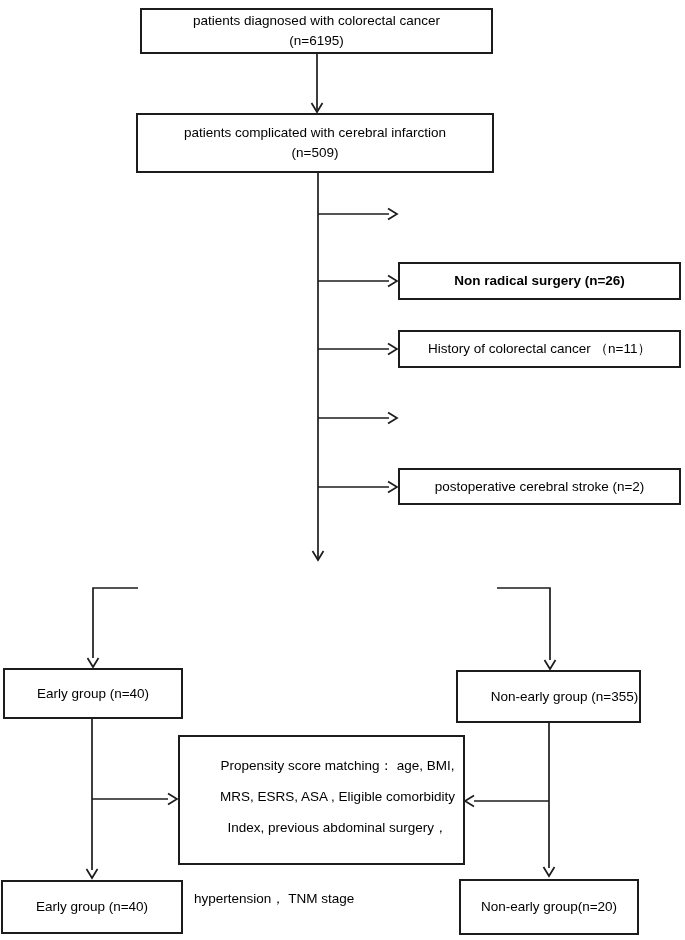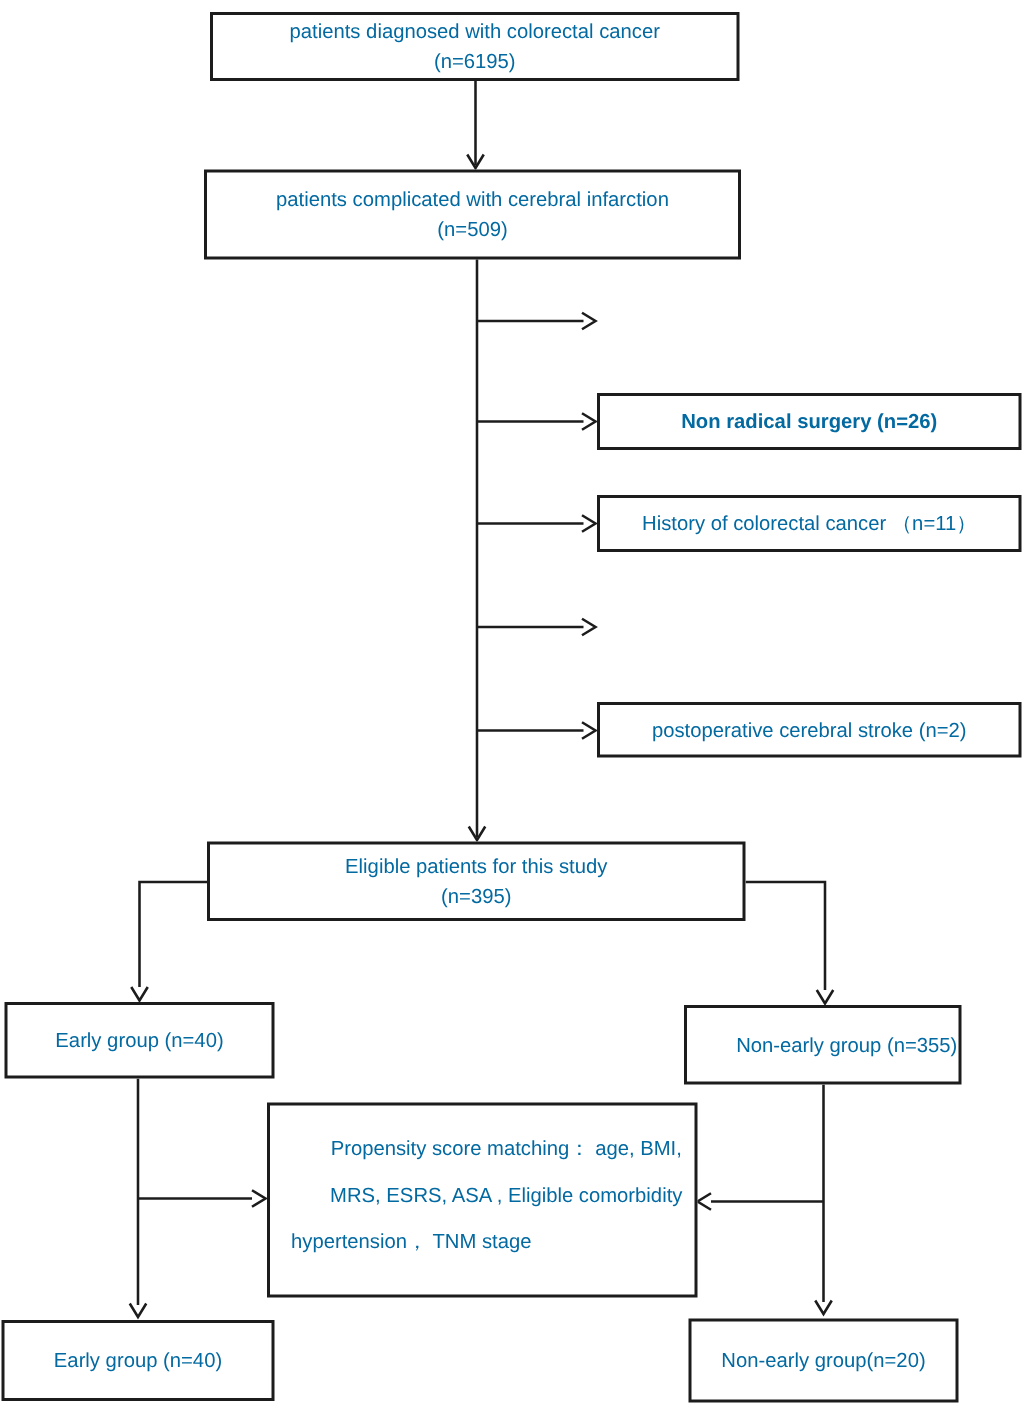--- a/index.html
+++ b/index.html
@@ -27,21 +27,21 @@
     box-sizing: border-box;
     border: 2px solid #1c1c1c;
     background: #ffffff;
     display: flex;
     flex-direction: column;
     align-items: center;
     justify-content: center;
     text-align: center;
     font-size: 13.5px;
     line-height: 20px;
-    color: #0369a1;
+    color: #000000;
   }
   .node.thick { border-width: 2.5px; }
 
   .box-diagnosed   { left:140px; top:8px;   width:353px; height:46px; }
   .box-cerebral    { left:136px; top:113px; width:358px; height:60px; }
   .box-excl-0      { left:398px; top:196px; width:283px; height:36px; }
   .box-excl-1      { left:398px; top:262px; width:283px; height:38px;font-weight:bold; }
   .box-excl-2      { left:398px; top:330px; width:283px; height:38px; }
   .box-excl-3      { left:398px; top:400px; width:283px; height:37px; }
   .box-excl-4      { left:398px; top:468px; width:283px; height:37px; }
@@ -58,20 +58,21 @@
     width: 100%;
     text-align: center;
     line-height: 31px;
     font-size: 13.5px;
     padding-left: 32px;
   }
   .psm-line.last {
     text-align: left;
     padding-left: 14px;
     box-sizing: border-box;
+    margin-top: 40px;
   }
 </style>
 </head>
 <body>
 
 <div class="canvas">
 
   <svg class="connectors" viewBox="0 0 685 940" fill="none" stroke="#1c1c1c" stroke-width="1.7">
 
     <line x1="317" y1="54" x2="317" y2="110"></line>
@@ -123,36 +124,33 @@
   <div class="node box-excl-1">
     <span>Non radical surgery (n=26)</span>
   </div>
   <div class="node box-excl-2">
     <span>History of colorectal cancer （n=11）</span>
   </div>
   <div class="node box-excl-4">
     <span>postoperative cerebral stroke (n=2)</span>
   </div>
 
-  <div class="node box-eligible">
-    <span>Eligible patients for this study</span>
-    <span>(n=395)</span>
-  </div>
 
   <div class="node thick box-early-pre">
     <span>Early group (n=40)</span>
   </div>
 
   <div class="node thick box-nonearly-pre">
     <span>Non-early group (n=355)</span>
   </div>
 
   <div class="node box-psm">
     <span class="psm-line">Propensity score matching：  age, BMI,</span>
     <span class="psm-line">MRS, ESRS, ASA , Eligible comorbidity</span>
+    <span class="psm-line">Index, previous abdominal surgery，</span>
     <span class="psm-line last">hypertension，  TNM stage</span>
   </div>
 
   <div class="node thick box-early-post">
     <span>Early group (n=40)</span>
   </div>
 
   <div class="node thick box-nonearly-post">
     <span>Non-early group(n=20)</span>
   </div>

